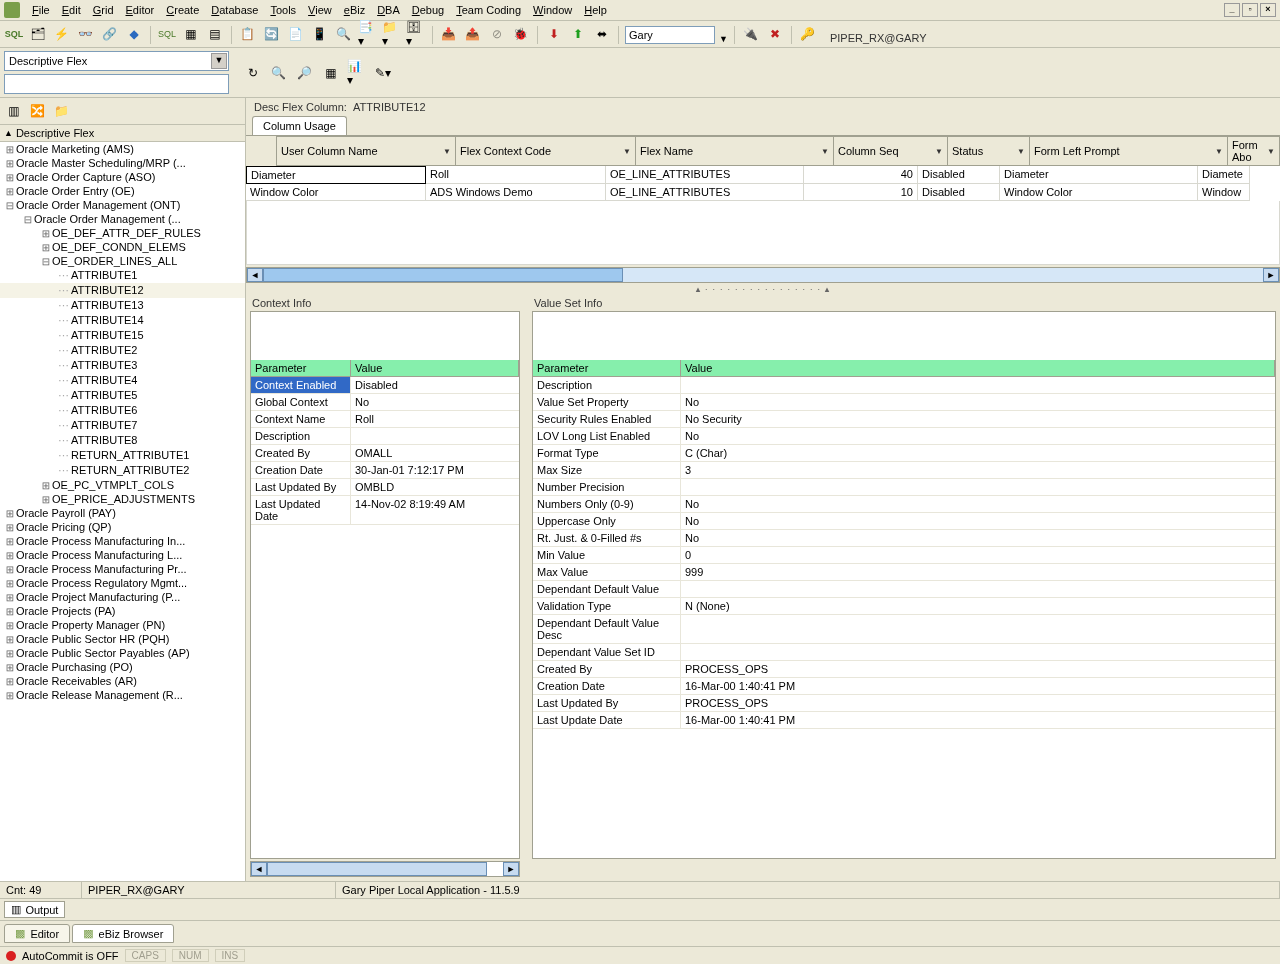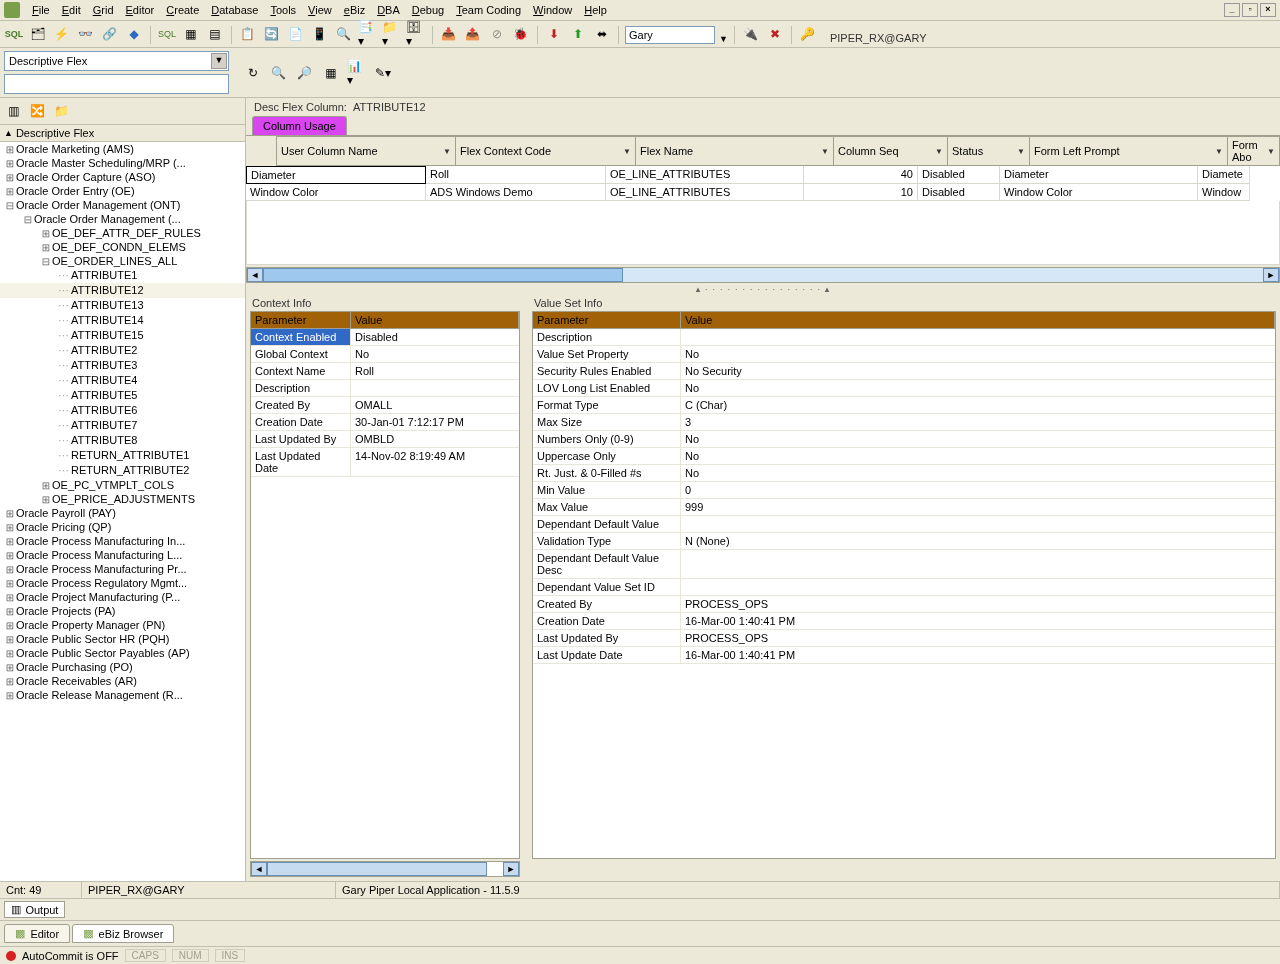--- a/index.html
+++ b/index.html
@@ -50,41 +50,41 @@
 .tree .toggle { display:inline-block; width:12px; text-align:center; color:#666; font-size:10px;}
 .tree .leaf-dash { color:#aaa; margin-right:2px;}
 .tree .l0 { padding-left:4px; }
 .tree .l1 { padding-left:22px; }
 .tree .l2 { padding-left:40px; }
 .tree .l3 { padding-left:58px; }
 .tree .selected { background:#f5f3e6;}
 .right-pane { flex:1; display:flex; flex-direction:column; min-width:0; background:#ece9d8;}
 .crumb { padding:3px 8px; color:#333;}
 .tab-strip { display:flex; padding-left:6px; }
-.tab { padding:3px 10px; border:1px solid #a0a090; border-bottom:none; background:#d946ef; border-radius:3px 3px 0 0; font-size:11px;}
+.tab { padding:3px 10px; border:1px solid #a0a090; border-bottom:none; background:#ffffff; border-radius:3px 3px 0 0; font-size:11px;}
 .tab-content { border-top:1px solid #a0a090; background:#ece9d8; }
 .grid-header { display:flex; background:#ece9d8;justify-content:flex-end; }
 .grid-header .col { border:1px solid #a0a090; border-left:none; padding:2px 4px; background:#ece9d8; display:flex; justify-content:space-between; align-items:center;}
 .grid-header .col:first-child { border-left:1px solid #a0a090;}
 .grid-header .dd { font-size:8px; color:#333;}
 .grid-body { background:#fff; }
 .grid-row { display:flex; }
 .grid-row .cell { border-right:1px solid #d8d8d0; border-bottom:1px solid #d8d8d0; padding:2px 4px; overflow:hidden; white-space:nowrap;}
 .grid-row.sel .cell:first-child { border:1px solid #000; }
 .grid-empty { height:64px; background:#fff; border:1px solid #d8d8d0; border-top:none;}
 .hscroll { height:16px; background:#d6e7f7; border:1px solid #a0a090; position:relative; margin-top:2px;}
 .hscroll .thumb { position:absolute; left:16px; top:0; height:14px; width:360px; background:#9ec8ee; border:1px solid #6a8fb5;}
 .hscroll .abtn { position:absolute; top:0; width:16px; height:14px; background:#c7dbf0; border:1px solid #6a8fb5; text-align:center; font-size:9px; line-height:12px;}
 .hscroll .abtn.left{left:0;} .hscroll .abtn.right{right:0;}
 .splitter { text-align:center; font-size:9px; color:#666; padding:1px 0; letter-spacing:1px;}
 .info-panels { display:flex; gap:12px; padding:0 4px; flex:1; min-height:0;}
 .panel { flex:1; display:flex; flex-direction:column; min-width:0;}
 .panel .title { padding:2px 2px; color:#333;}
 .panel .tbl { border:1px solid #a0a090; background:#fff; flex:1; overflow:auto;}
-.panel .thead { display:flex; background:#a16207; border-bottom:1px solid #a0a090;}
+.panel .thead { display:flex; background:#86efac; border-bottom:1px solid #a0a090;margin-top:48px;}
 .panel .thead .th { padding:2px 4px; border-right:1px solid #a0a090;}
 .panel .trow { display:flex; border-bottom:1px solid #e8e6da;}
 .panel .trow .td { padding:2px 4px; }
 .panel .trow .param-col { width:148px; border-right:1px solid #e8e6da;}
 .panel .trow.highlight .param-col { background:#3169c6; color:#fff;}
 .right-hscroll { height:16px; background:#fff; border:1px solid #a0a090; position:relative; margin:2px 4px 4px;}
 .right-hscroll .thumb{position:absolute; left:16px; top:0; height:14px; width:220px; background:#c7dbf0; border:1px solid #6a8fb5;}
 .right-hscroll .abtn{position:absolute; top:0; width:16px; height:14px; background:#c7dbf0; border:1px solid #6a8fb5; text-align:center; font-size:9px; line-height:12px;}
 .right-hscroll .abtn.left{left:0} .right-hscroll .abtn.right{right:0}
 .statusbar { display:flex; border-top:1px solid #c0c0b0; font-size:11px; }
@@ -362,20 +362,24 @@
               </div>
               <div class="trow">
                 <div class="td param-col">Format Type</div>
                 <div class="td">C (Char)</div>
               </div>
               <div class="trow">
                 <div class="td param-col">Max Size</div>
                 <div class="td">3</div>
               </div>
               <div class="trow">
+                <div class="td param-col">Number Precision</div>
+                <div class="td"></div>
+              </div>
+              <div class="trow">
                 <div class="td param-col">Numbers Only (0-9)</div>
                 <div class="td">No</div>
               </div>
               <div class="trow">
                 <div class="td param-col">Uppercase Only</div>
                 <div class="td">No</div>
               </div>
               <div class="trow">
                 <div class="td param-col">Rt. Just. &amp; 0-Filled #s</div>
                 <div class="td">No</div>

